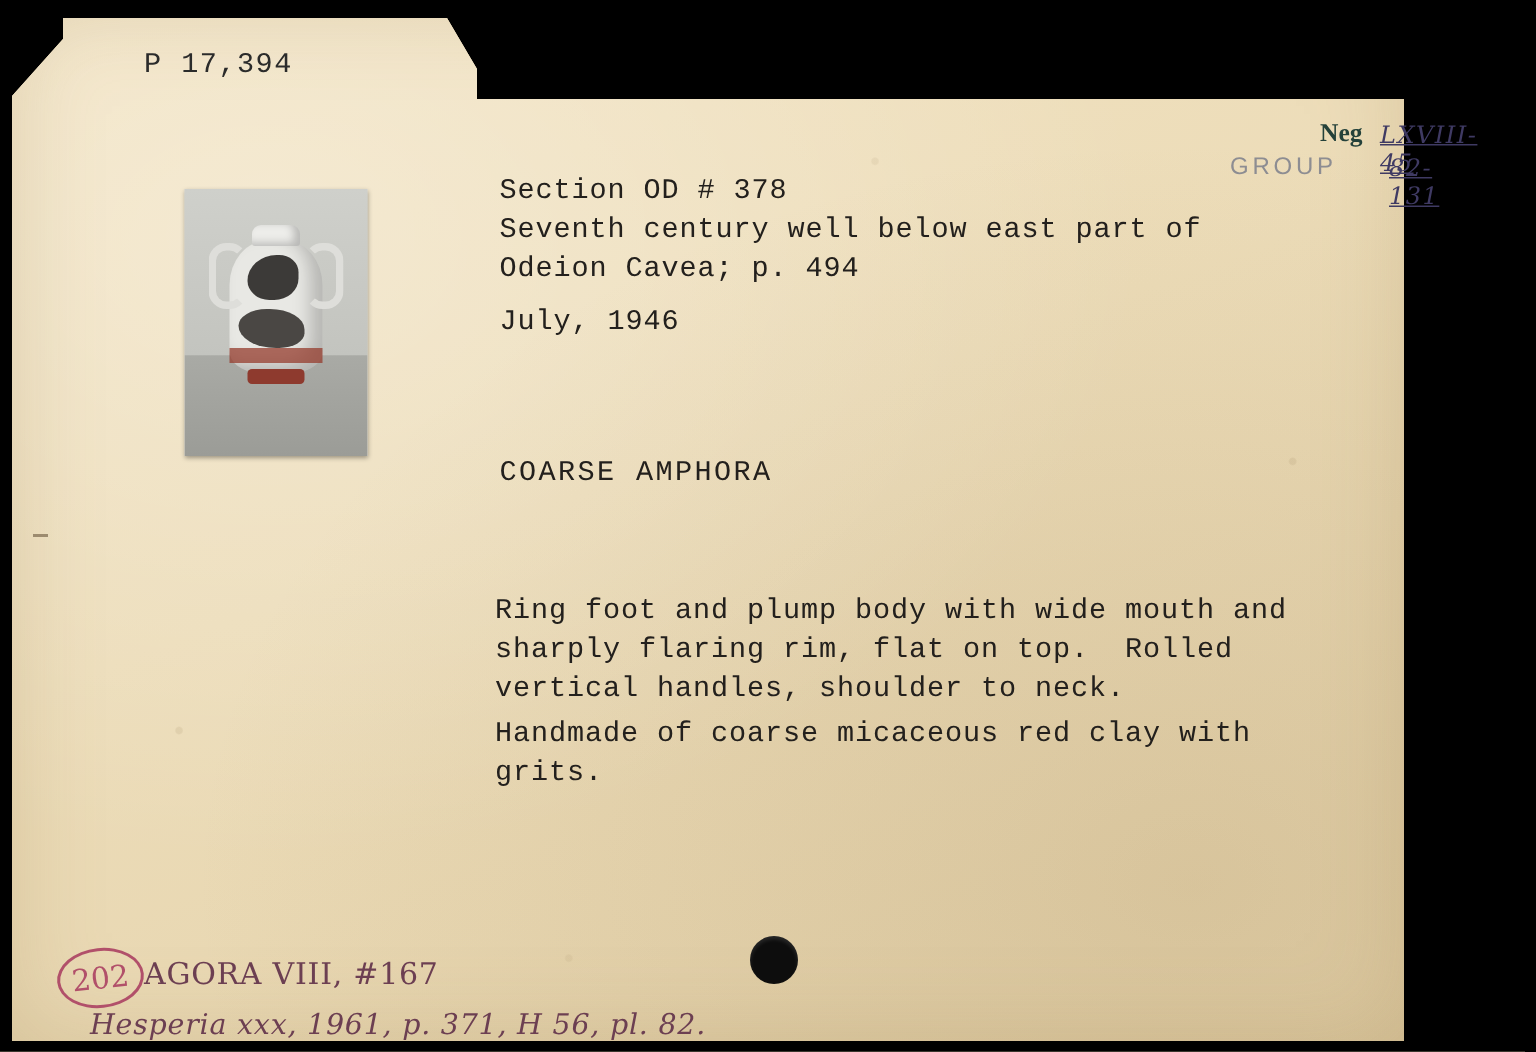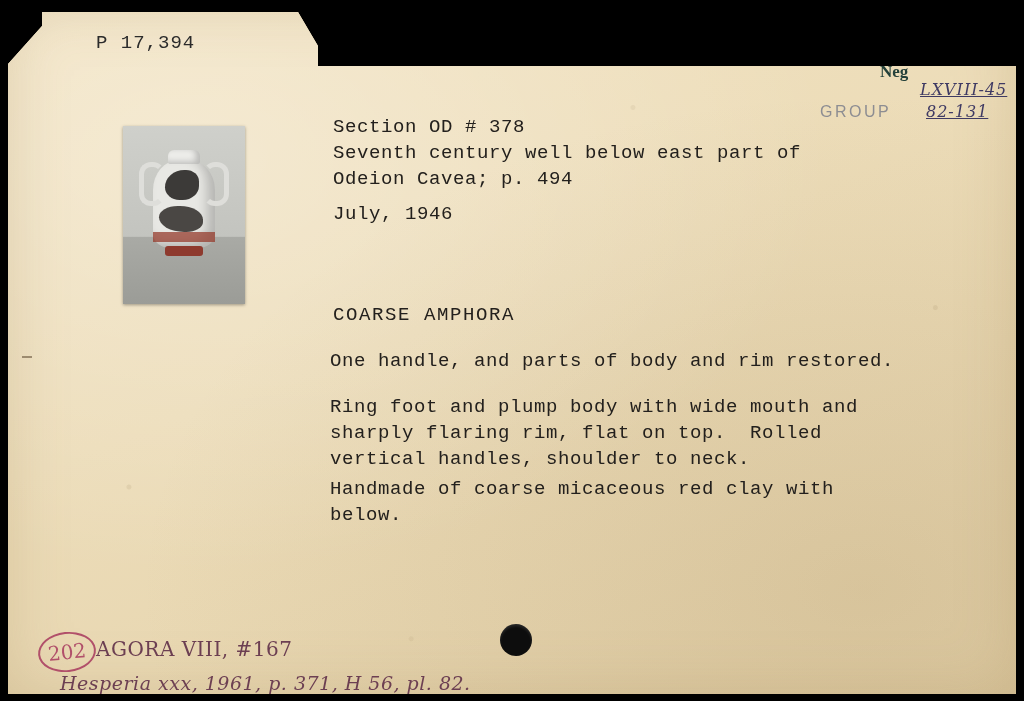--- a/index.html
+++ b/index.html
@@ -11,21 +11,21 @@
     width: 1024px;
     height: 701px;
     overflow: hidden;
     font-family: "Liberation Mono", monospace;
   }
 
   #card {
     position: absolute;
     left: 8px;
     top: 4px;
-    width: 1008px;
+    width: 928px;
     height: 690px;
     background: #efdfba;
     background-image:
       radial-gradient(ellipse at 18% 22%, rgba(255,255,255,0.30), rgba(255,255,255,0) 55%),
       radial-gradient(ellipse at 85% 85%, rgba(150,120,70,0.18), rgba(150,120,70,0) 60%),
       linear-gradient(160deg, #f2e3c2 0%, #ecdcb8 45%, #e4d2ab 100%);
     box-shadow: inset 0 0 60px rgba(160,130,80,0.25);
     
     clip-path: polygon(
       0px 60px,
@@ -228,21 +228,21 @@
     top: 53px;
     font-size: 17px;
     color: #4a3f63;
     text-decoration: line-through;
   }
 
   
   #neg-label {
     position: absolute;
     left: 872px;
-    top: 58px;
+    top: 75px;
     font-family: "Liberation Serif", serif;
     font-weight: bold;
     font-size: 17px;
     color: #24413a;
   }
   #neg-value {
     position: absolute;
     left: 912px;
     top: 76px;
     font-size: 16px;
@@ -346,28 +346,27 @@
       <div class="foot"></div>
     </div>
   </div>
 
   <div class="typed" id="header-block"><span>Section OD # 378</span>
 <span>Seventh century well below east part of</span>
 <span>Odeion Cavea; p. 494</span></div>
 
   <div class="typed" id="date-line">July, 1946</div>
   <div class="typed" id="title-line">COARSE AMPHORA</div>
-  <div class="typed" id="restored-line">One handle, and parts of body and rim restored.</div>
 
   <div class="typed" id="desc-block"><span>Ring foot and plump body with wide mouth and</span>
 <span>sharply flaring rim, flat on top.  Rolled</span>
 <span>vertical handles, shoulder to neck.</span></div>
 
   <div class="typed" id="clay-block"><span>Handmade of coarse micaceous red clay with</span>
-<span>below.</span></div>
+<span>grits.</span></div>
 
 
   <div id="neg-label">Neg</div>
   <div id="neg-value" class="hand">LXVIII-45</div>
   <div id="neg-value2" class="hand">82-131</div>
   <div id="group-stamp">GROUP</div>
 
   <div id="punch-hole"></div>
 
   <div id="circled-number">202</div>

